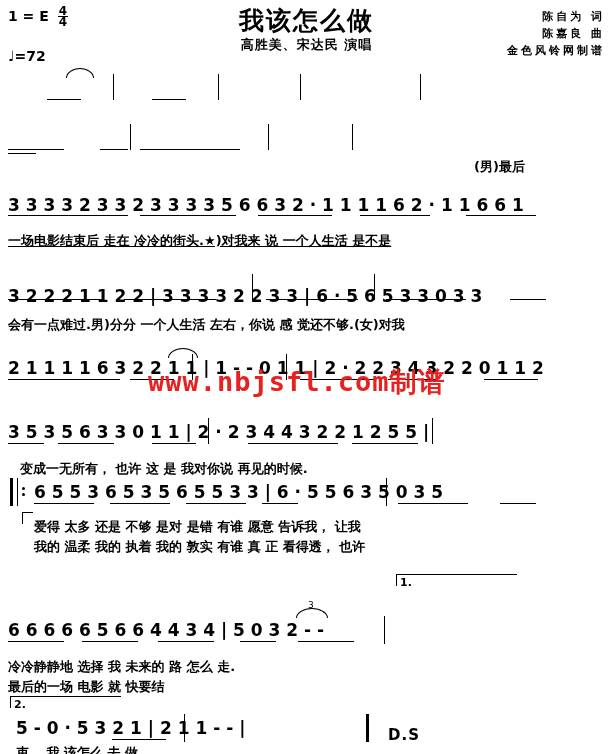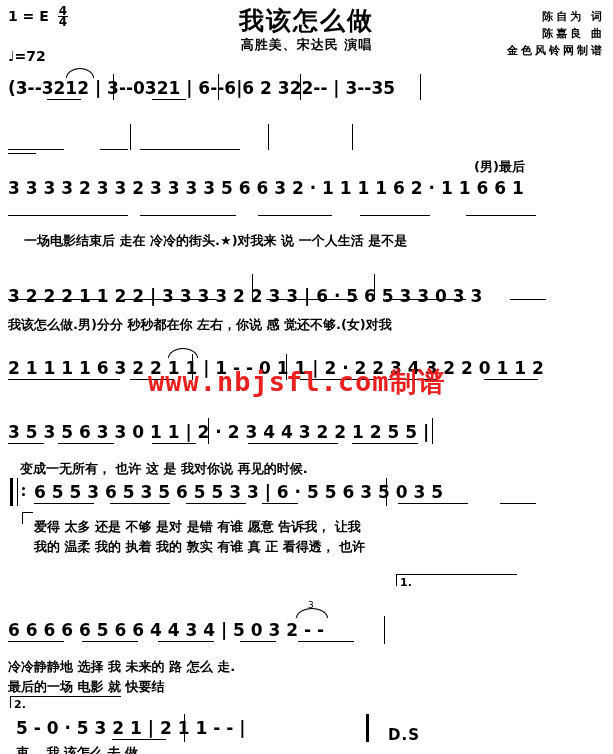--- a/index.html
+++ b/index.html
@@ -75,55 +75,54 @@
 
   <div class="abs singers">高胜美、宋达民  演唱</div>
   <div class="abs title">我该怎么做</div>
 
   <div class="abs credits">
     <div>陈自为    词</div>
     <div>陈嘉良    曲</div>
     <div>金色风铃网制谱</div>
   </div>
 
-  <div class="abs musicrow" style="left:8px;top:78px;">(3--3212 | 3--0321 | 6--6|6 2 322-- | 3--35</div>
   <div class="beam" style="left:47px;top:99px;width:34px;"></div>
   <div class="beam" style="left:152px;top:99px;width:34px;"></div>
   <div class="tie" style="left:66px;top:68px;width:26px;"></div>
   <div class="vline" style="left:113px;top:74px;height:26px;"></div>
   <div class="vline" style="left:218px;top:74px;height:26px;"></div>
   <div class="vline" style="left:300px;top:74px;height:26px;"></div>
   <div class="vline" style="left:420px;top:74px;height:26px;"></div>
 
   <div class="beam" style="left:8px;top:149px;width:56px;"></div>
   <div class="beam" style="left:8px;top:153px;width:28px;"></div>
   <div class="beam" style="left:100px;top:149px;width:28px;"></div>
   <div class="beam" style="left:140px;top:149px;width:100px;"></div>
   <div class="vline" style="left:130px;top:124px;height:26px;"></div>
   <div class="vline" style="left:268px;top:124px;height:26px;"></div>
   <div class="vline" style="left:352px;top:124px;height:26px;"></div>
   <div class="abs lyricrow" style="left:474px;top:158px;">(男)最后</div>
 
-  <div class="abs musicrow" style="left:8px;top:178px;">3 3 3 3 2 3 3 2 3 3 3 3  5 6 6 3 2 · 1 1 1 1 6 2 · 1 1 6 6 1</div>
+  <div class="abs musicrow" style="left:8px;top:195px;">3 3 3 3 2 3 3 2 3 3 3 3  5 6 6 3 2 · 1 1 1 1 6 2 · 1 1 6 6 1</div>
   <div class="beam" style="left:8px;top:215px;width:120px;"></div>
   <div class="beam" style="left:140px;top:215px;width:96px;"></div>
   <div class="beam" style="left:258px;top:215px;width:74px;"></div>
   <div class="beam" style="left:360px;top:215px;width:70px;"></div>
   <div class="beam" style="left:466px;top:215px;width:70px;"></div>
-  <div class="abs lyricrow" style="left:24px;top:232px;">一场电影结束后    走在 冷冷的街头.★)对我来 说   一个人生活 是不是</div>
+  <div class="abs lyricrow" style="left:8px;top:232px;text-decoration:underline;">一场电影结束后    走在 冷冷的街头.★)对我来 说   一个人生活 是不是</div>
 
   <div class="abs musicrow" style="left:8px;top:278px;margin-top:8px;">3 2 2 2 1 1 2 2 | 3 3 3 3 2 2 3 3 | 6 · 5 6 5 3 3  0 3 3</div>
   <div class="beam" style="left:8px;top:299px;width:96px;"></div>
   <div class="beam" style="left:124px;top:299px;width:92px;"></div>
   <div class="beam" style="left:266px;top:299px;width:92px;"></div>
   <div class="beam" style="left:386px;top:299px;width:80px;"></div>
   <div class="beam" style="left:510px;top:299px;width:36px;"></div>
   <div class="vline" style="left:252px;top:274px;height:26px;"></div>
   <div class="vline" style="left:374px;top:274px;height:26px;"></div>
-  <div class="abs lyricrow" style="left:8px;top:316px;">我该怎么做.男)分分  秒秒都在你 左右，你说  感 觉还不够.(女)对我</div>
+  <div class="abs lyricrow" style="left:8px;top:316px;">会有一点难过.男)分分  一个人生活 左右，你说  感 觉还不够.(女)对我</div>
 
   <div class="abs musicrow" style="left:8px;top:358px;">2 1 1 1 1 6 3 2 2 1 1 | 1 - - 0 1 1 | 2 · 2 2 3 4 3 2 2 0 1 1 2</div>
   <div class="beam" style="left:8px;top:379px;width:112px;"></div>
   <div class="beam" style="left:130px;top:379px;width:44px;"></div>
   <div class="beam" style="left:300px;top:379px;width:74px;"></div>
   <div class="beam" style="left:388px;top:379px;width:48px;"></div>
   <div class="beam" style="left:484px;top:379px;width:54px;"></div>
   <div class="vline" style="left:192px;top:354px;height:26px;"></div>
   <div class="vline" style="left:286px;top:354px;height:26px;"></div>
   <div class="tie" style="left:168px;top:348px;width:28px;"></div>

